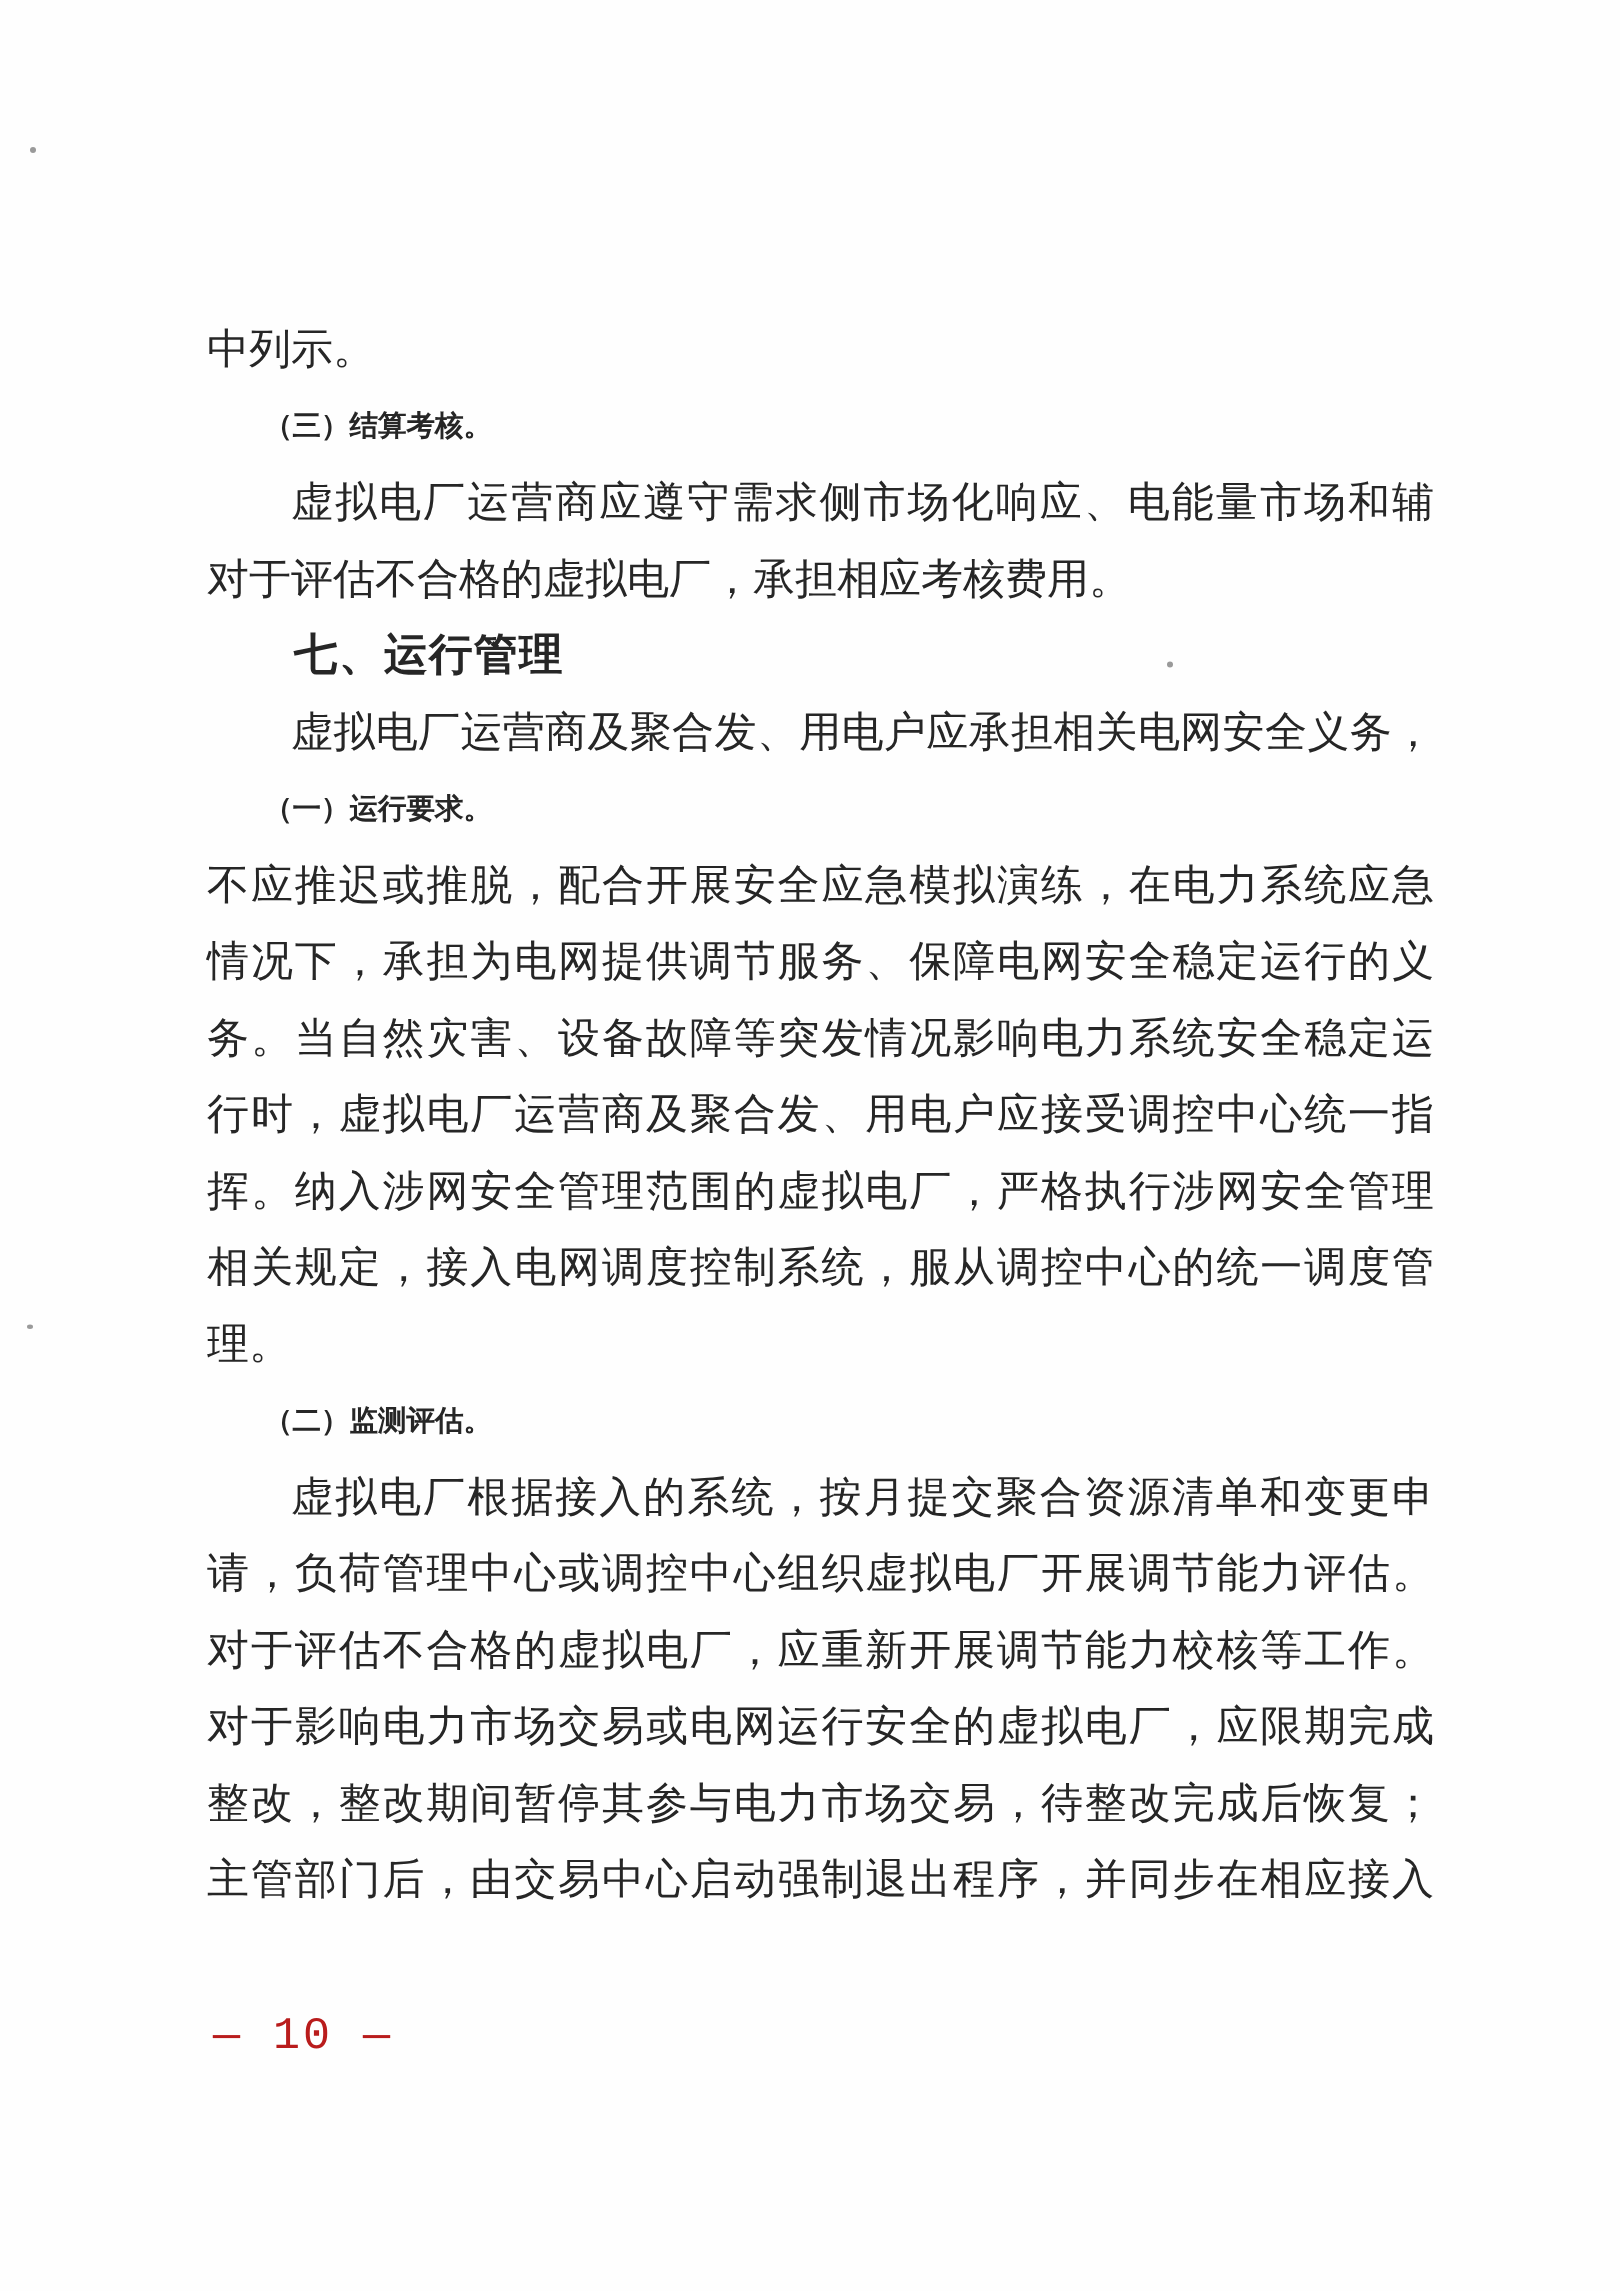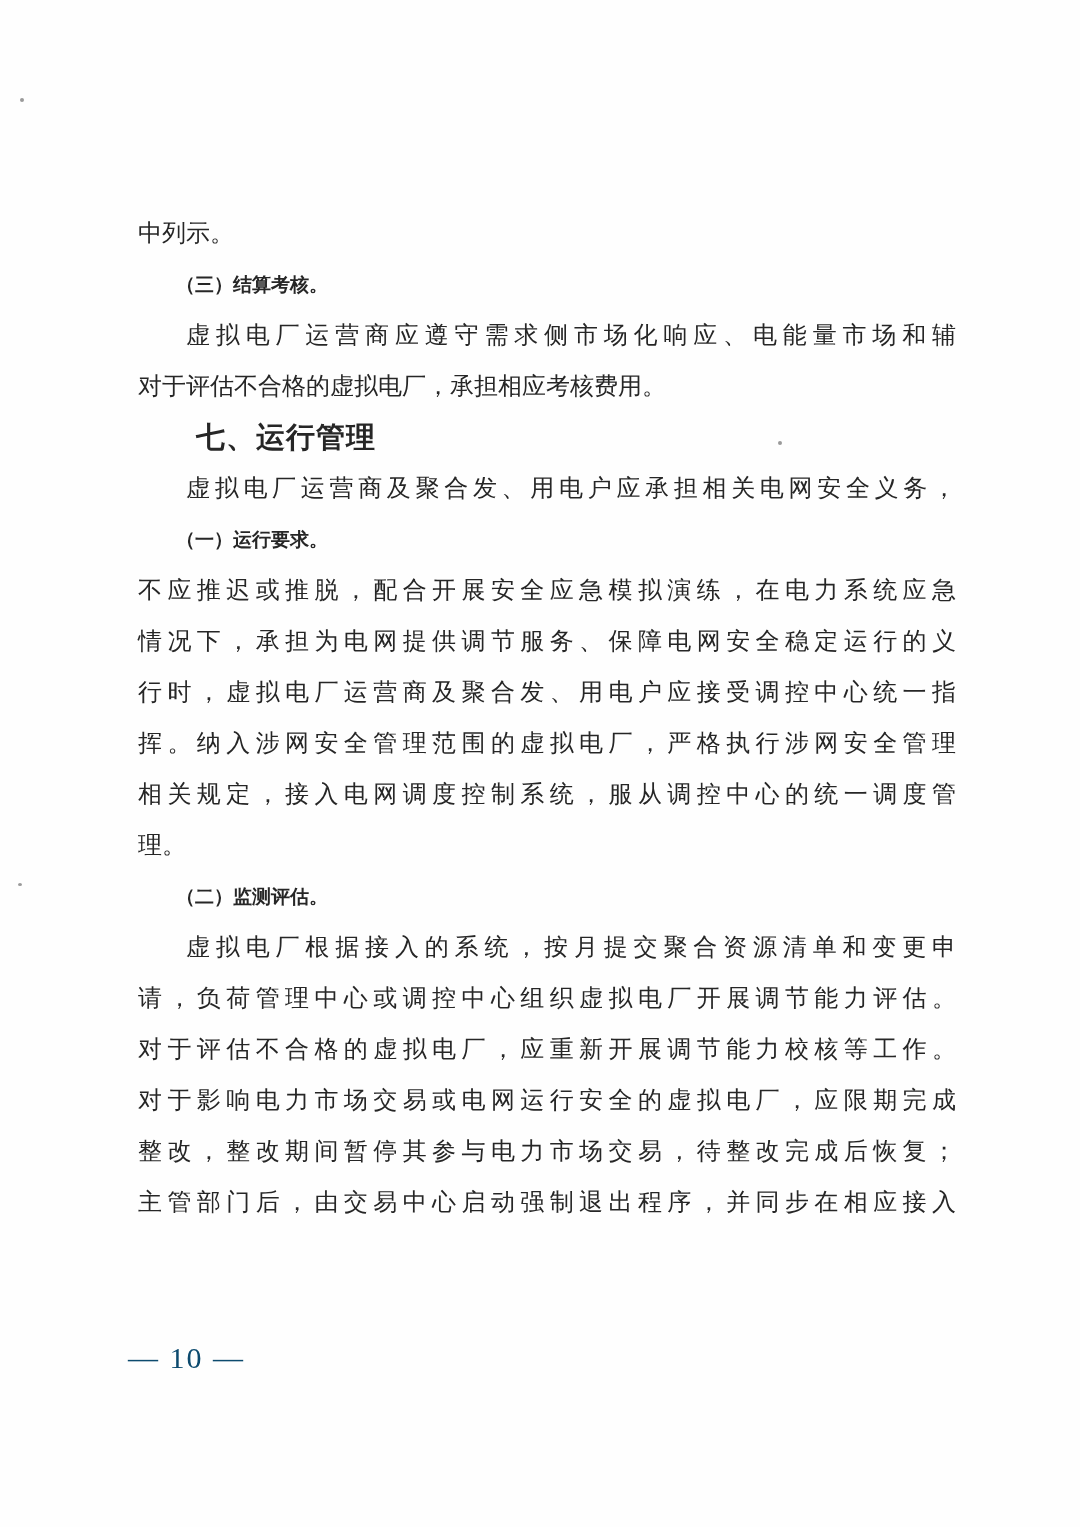--- a/index.html
+++ b/index.html
@@ -18,21 +18,21 @@
   .doc-body {
     position: absolute;
     left: 138px;
     top: 208px;
     width: 818px;
   }
   .line {
     display: block;
     height: 51px;
     line-height: 51px;
-    font-size: 24px;
+    font-size: 28px;
     font-family: "Liberation Serif", "DejaVu Serif", serif;
     color: #262626;
     white-space: nowrap;
   }
   .line.justify {
     white-space: normal;
     text-align: justify;
     text-align-last: justify;
     text-justify: inter-character;
   }
@@ -45,27 +45,27 @@
     font-family: "Liberation Serif", "DejaVu Serif", serif;
   }
   .heading-hei {
     font-weight: 600;
     font-size: 29px;
     font-family: "Liberation Sans", "DejaVu Sans", sans-serif;
     letter-spacing: 1px;
   }
   .page-number {
     position: absolute;
-    left: 128px;
+    left: 142px;
     top: 1336px;
     height: 44px;
     line-height: 44px;
     font-size: 30px;
-    font-family: Liberation Serif, serif;
-    color: #0c4a6e;
+    font-family: Liberation Mono, monospace;
+    color: #b91c1c;
     letter-spacing: 2px;
   }
   .speck {
     position: absolute;
     background: #9a9a9a;
     border-radius: 50%;
   }
   .speck.s1 { left: 20px;  top: 98px;  width: 4px; height: 4px; }
   .speck.s2 { left: 778px; top: 441px; width: 4px; height: 4px; }
   .speck.s3 { left: 18px;  top: 883px; width: 4px; height: 3px; }
@@ -82,20 +82,21 @@
   <div class="doc-body">
     <div class="line">中列示。</div>
     <div class="line heading-kai indent">（三）结算考核。</div>
     <div class="line indent justify">虚拟电厂运营商应遵守需求侧市场化响应、电能量市场和辅</div>
     <div class="line">对于评估不合格的虚拟电厂，承担相应考核费用。</div>
     <div class="line heading-hei indent">七、运行管理</div>
     <div class="line indent justify">虚拟电厂运营商及聚合发、用电户应承担相关电网安全义务，</div>
     <div class="line heading-kai indent">（一）运行要求。</div>
     <div class="line justify">不应推迟或推脱，配合开展安全应急模拟演练，在电力系统应急</div>
     <div class="line justify">情况下，承担为电网提供调节服务、保障电网安全稳定运行的义</div>
+    <div class="line justify">务。当自然灾害、设备故障等突发情况影响电力系统安全稳定运</div>
     <div class="line justify">行时，虚拟电厂运营商及聚合发、用电户应接受调控中心统一指</div>
     <div class="line justify">挥。纳入涉网安全管理范围的虚拟电厂，严格执行涉网安全管理</div>
     <div class="line justify">相关规定，接入电网调度控制系统，服从调控中心的统一调度管</div>
     <div class="line">理。</div>
     <div class="line heading-kai indent">（二）监测评估。</div>
     <div class="line indent justify">虚拟电厂根据接入的系统，按月提交聚合资源清单和变更申</div>
     <div class="line justify">请，负荷管理中心或调控中心组织虚拟电厂开展调节能力评估。</div>
     <div class="line justify">对于评估不合格的虚拟电厂，应重新开展调节能力校核等工作。</div>
     <div class="line justify">对于影响电力市场交易或电网运行安全的虚拟电厂，应限期完成</div>
     <div class="line justify">整改，整改期间暂停其参与电力市场交易，待整改完成后恢复；</div>

